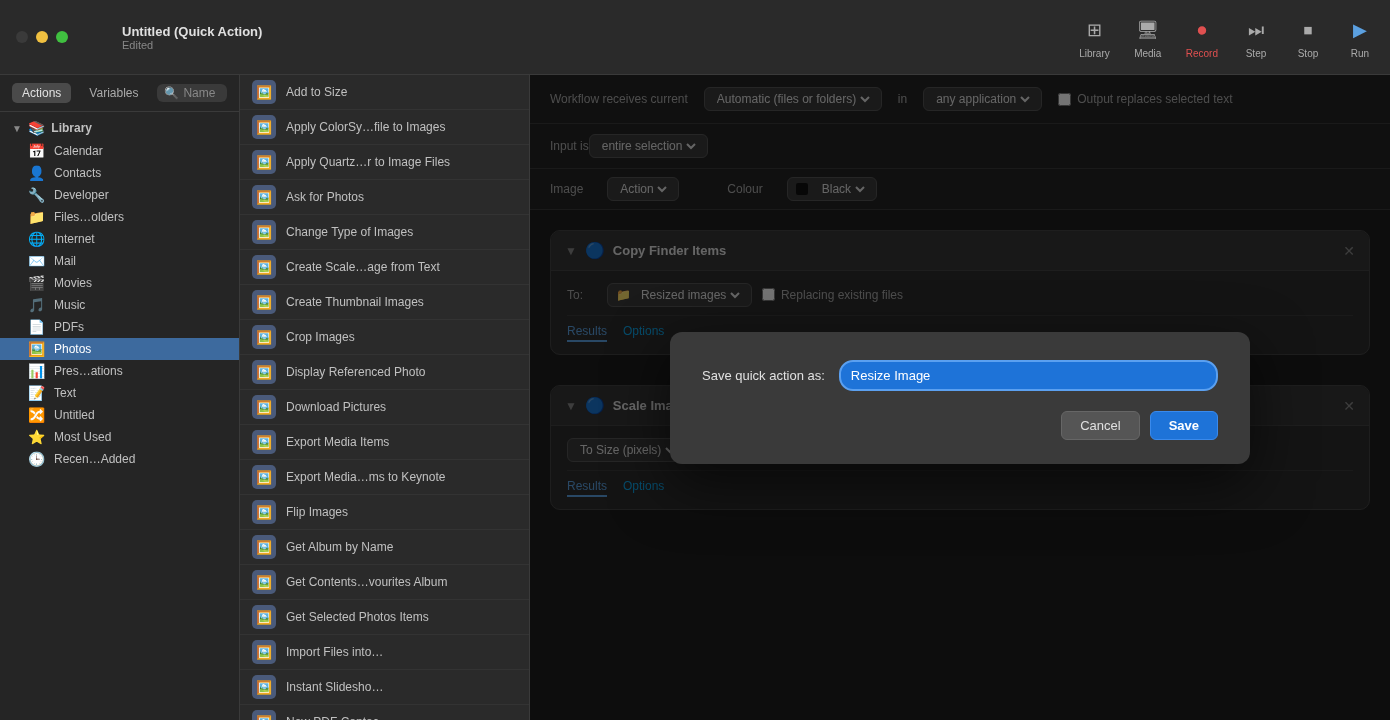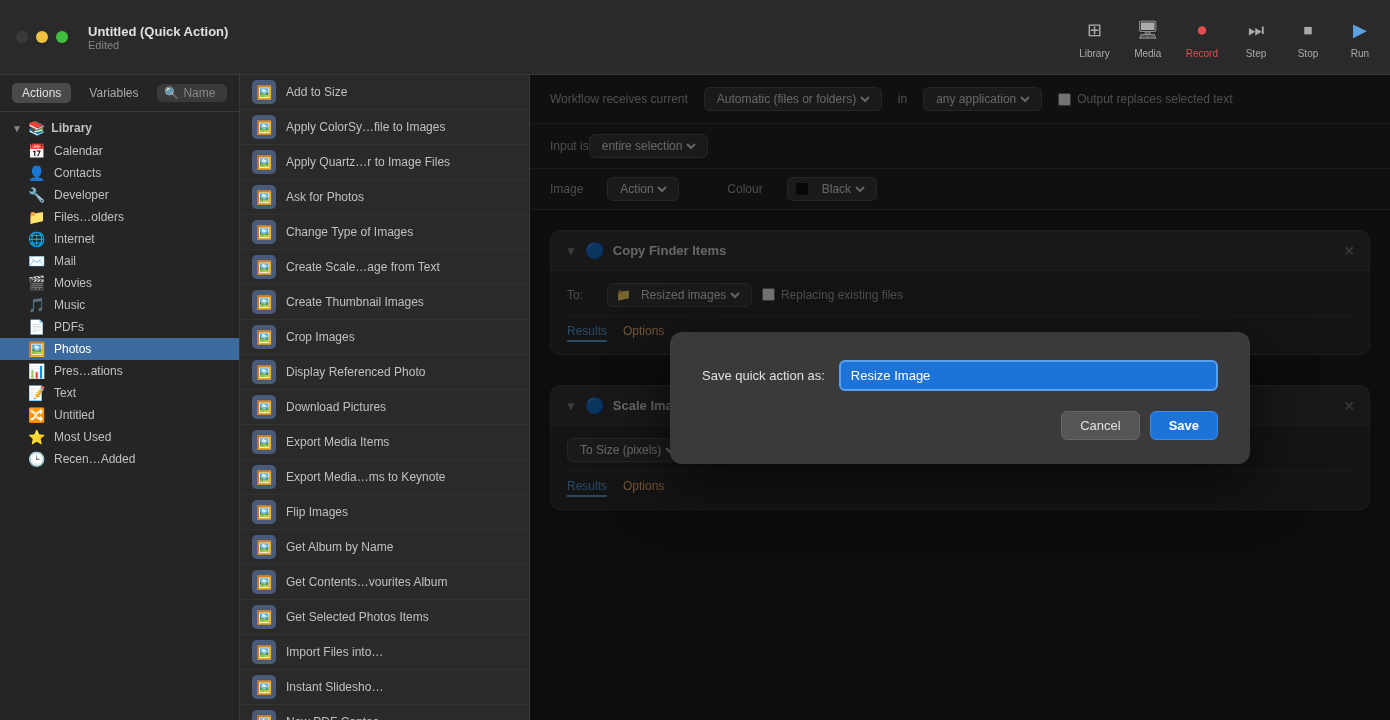--- a/index.html
+++ b/index.html
@@ -15,20 +15,21 @@
 
     
     .title-bar {
       height: 75px;
       background: #2a2a2a;
       display: flex;
       align-items: center;
       padding: 0 16px;
       border-bottom: 1px solid #3a3a3a;
       position: relative;
+      gap: 34px;
     }
     .window-controls {
       display: flex;
       gap: 8px;
       align-items: center;
     }
     .btn-close { width: 12px; height: 12px; border-radius: 50%; background: #3a3a3a; border: none; cursor: pointer; }
     .btn-minimize { width: 12px; height: 12px; border-radius: 50%; background: #f0c040; border: none; cursor: pointer; }
     .btn-maximize { width: 12px; height: 12px; border-radius: 50%; background: #40c040; border: none; cursor: pointer; }
 
@@ -327,21 +328,21 @@
     }
     .card-tabs {
       display: flex;
       gap: 16px;
       padding: 8px 0 0;
       border-top: 1px solid #3a3a3a;
       margin-top: 4px;
     }
     .card-tab {
       font-size: 12px;
-      color: #fdba74;
+      color: #0ea5e9;
       cursor: pointer;
       padding-bottom: 2px;
     }
     .card-tab.active { color: #5ba0e0; border-bottom: 2px solid #5ba0e0; }
 
     .size-input {
       background: #3a3a3a;
       border: 1px solid #555;
       border-radius: 6px;
       color: #e0e0e0;
@@ -401,21 +402,21 @@
     }
     .dialog-label {
       font-size: 13px;
       color: #e0e0e0;
       white-space: nowrap;
     }
     .dialog-input {
       flex: 1;
       background: #1e73d8;
       border: 2px solid #5ba0f0;
-      border-radius: 6px;
+      border-radius: 14px;
       color: #fff;
       font-size: 13px;
       padding: 6px 10px;
       outline: none;
     }
     .dialog-buttons {
       display: flex;
       justify-content: flex-end;
       gap: 10px;
     }

